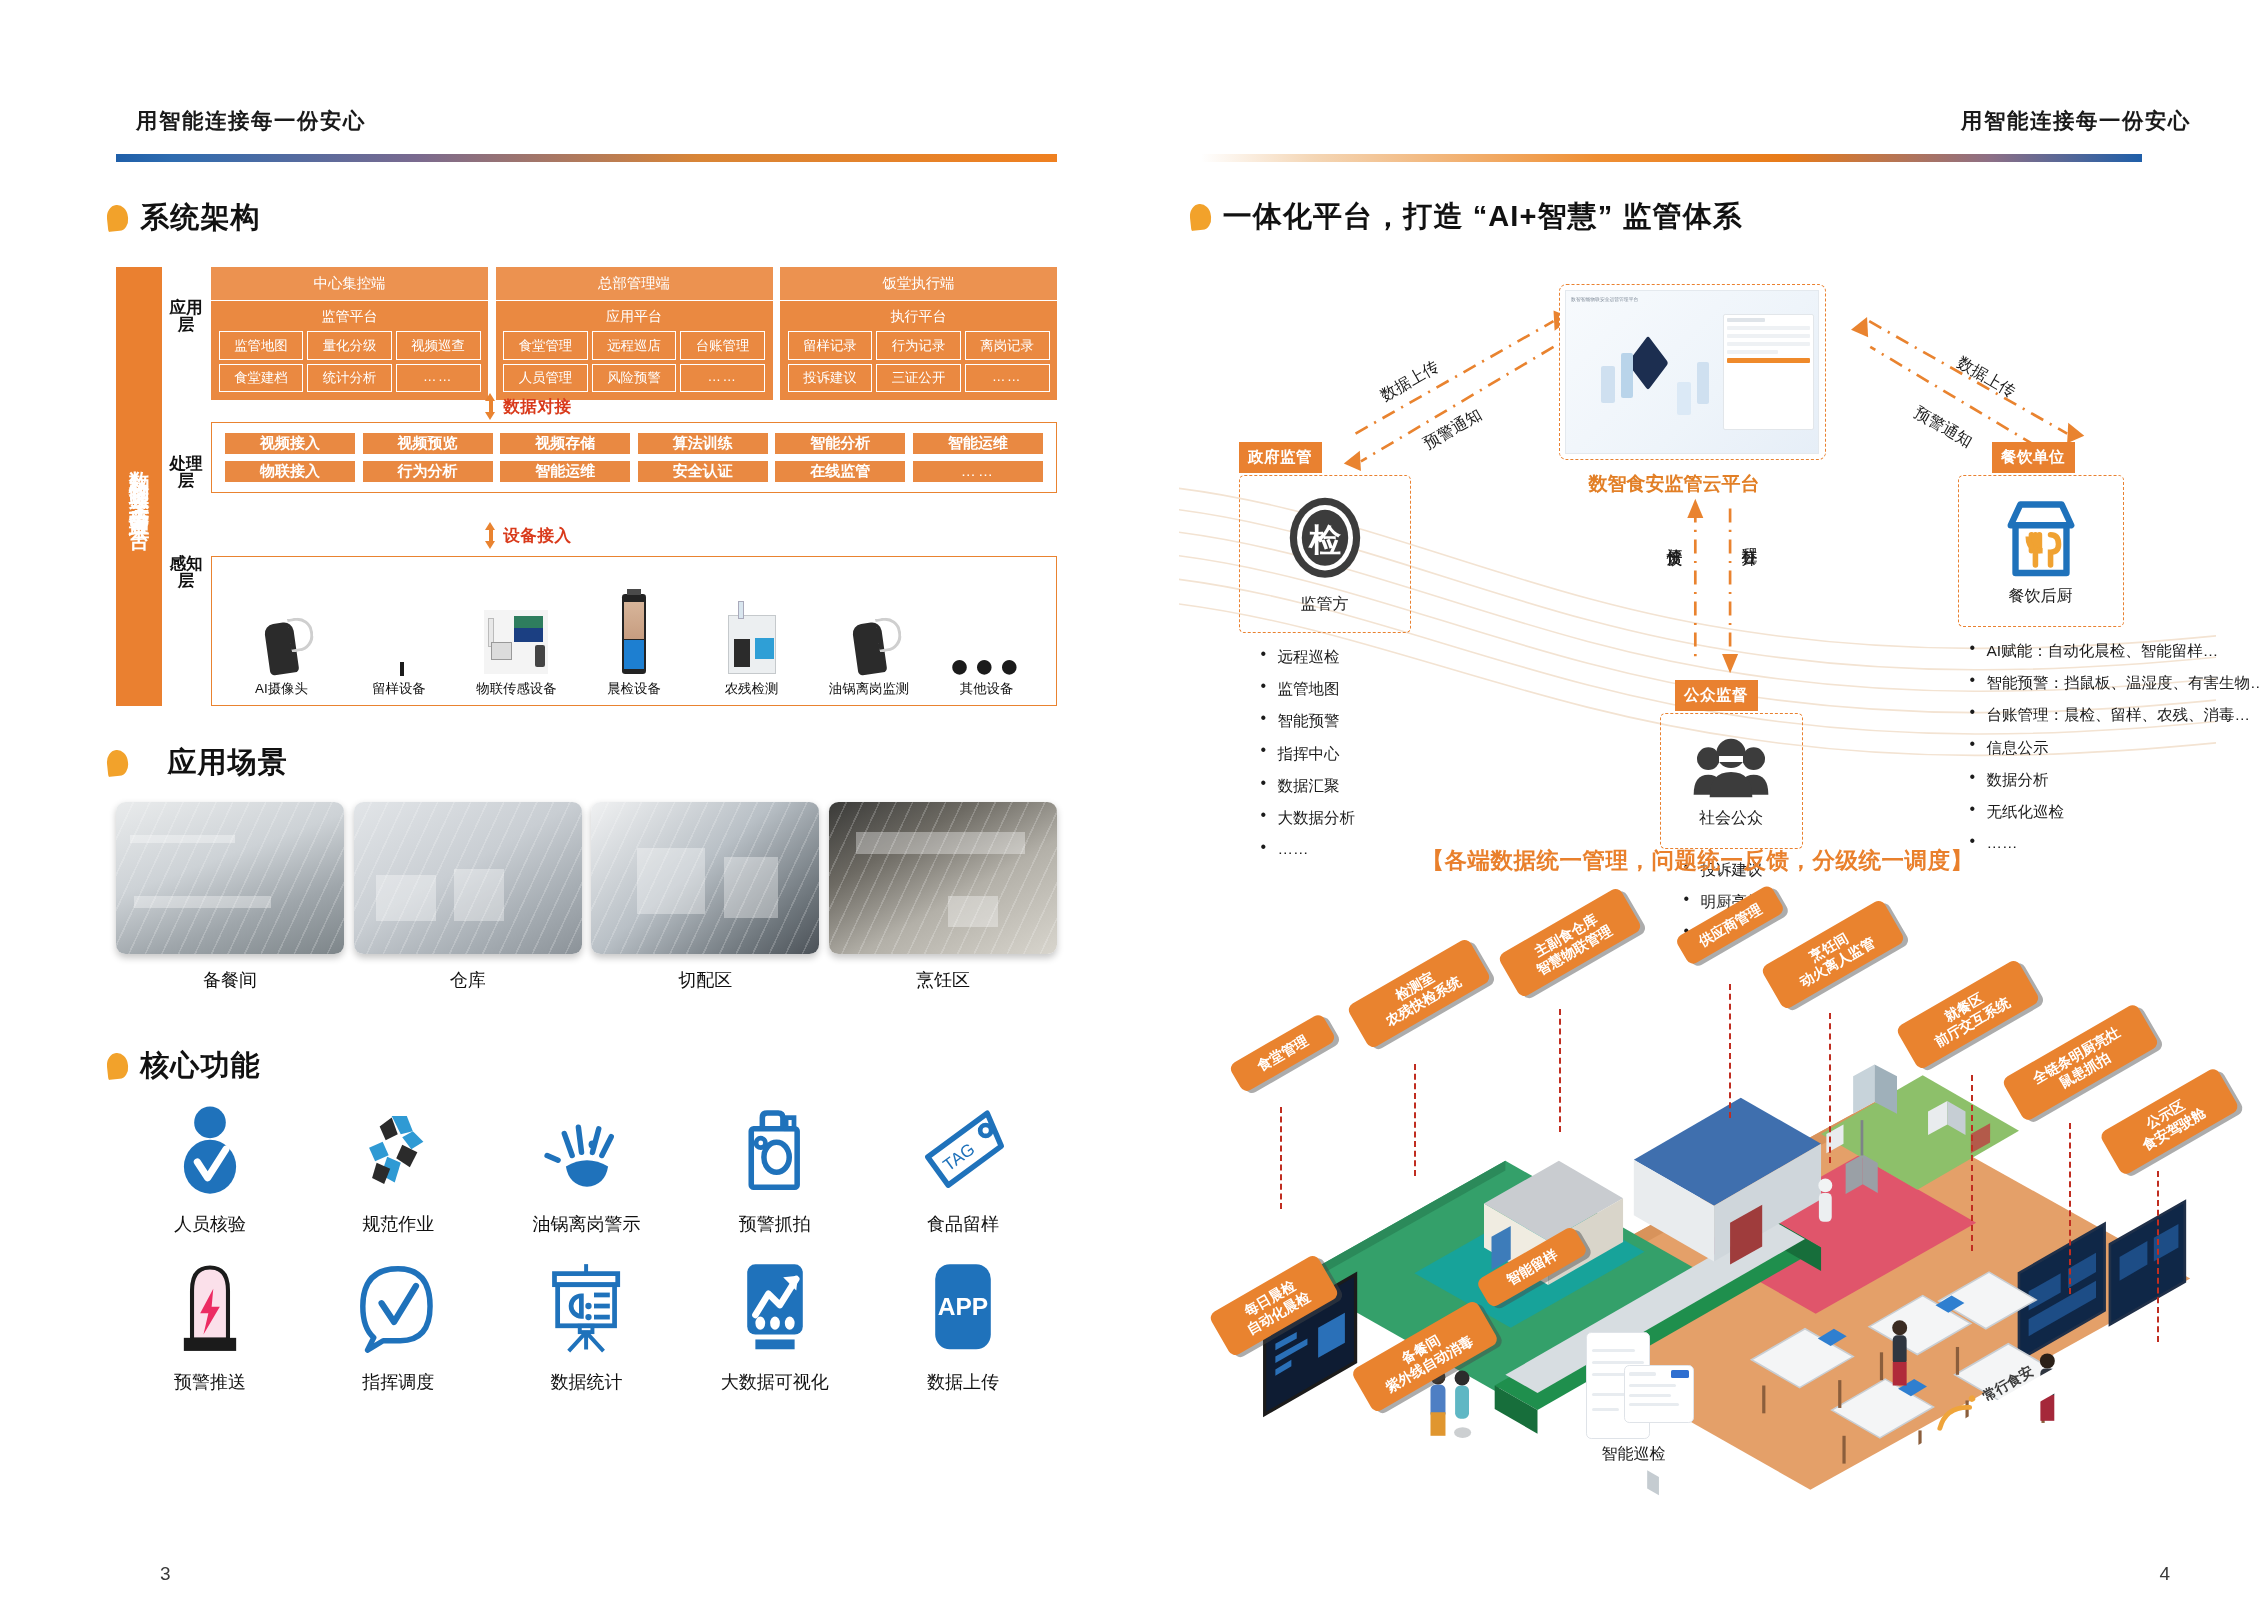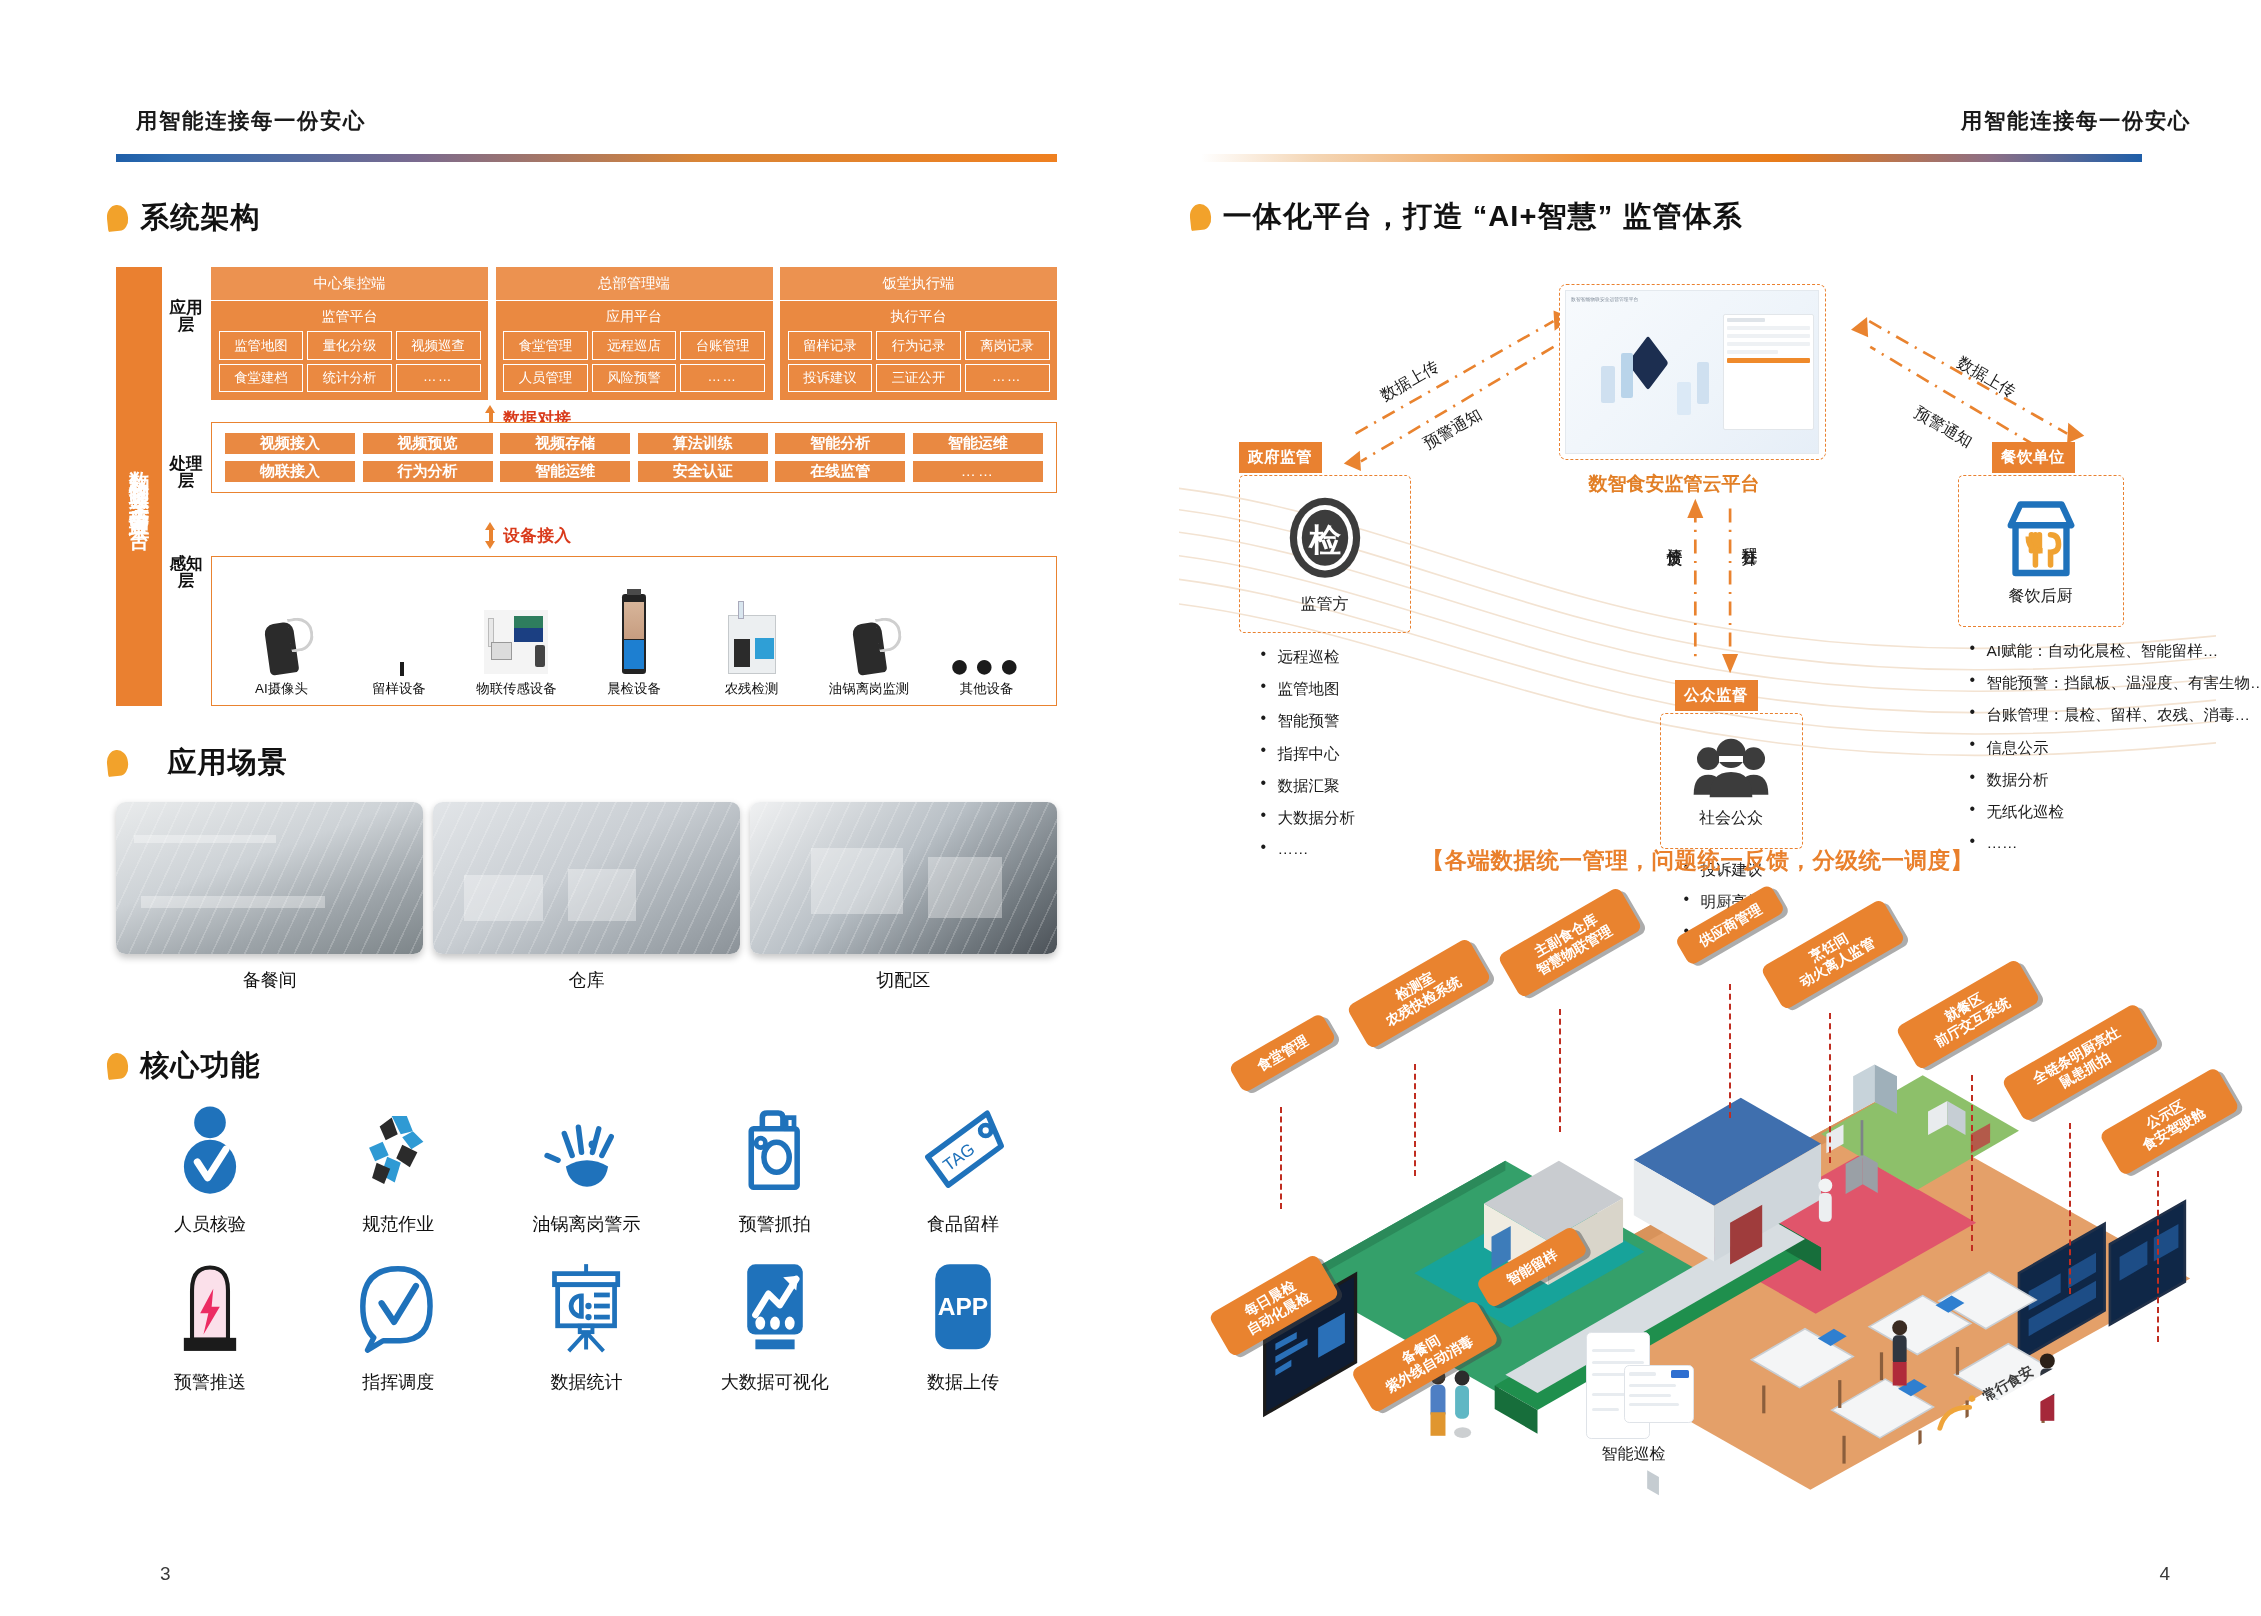--- a/index.html
+++ b/index.html
@@ -289,21 +289,21 @@
               <div class="app-cell">行为记录</div>
               <div class="app-cell">离岗记录</div>
               <div class="app-cell">投诉建议</div>
               <div class="app-cell">三证公开</div>
               <div class="app-cell dots">……</div>
             </div>
           </div>
         </div>
       </div>
 
-      <div class="arrow-label" style="left:369px; top:138px;justify-content:flex-end;">
+      <div class="arrow-label" style="left:369px; top:126px;justify-content:flex-end;">
         <span class="arrow-updown">
             <i></i>
           </span>
         <span class="arrow-txt">数据对接</span>
       </div>
 
       <div class="proc-box">
         <div class="proc-grid">
           <div class="proc-cell">视频接入</div>
           <div class="proc-cell">视频预览</div>
@@ -412,20 +412,28 @@
           </div>
           <div class="scn-cap">仓库</div>
         </div>
         <div class="scn-item">
           <div class="scn-photo ph3">
             <span class="ph-lines"></span>
             <span class="ph-blk" style="left:20%;top:30%;width:30%;height:44%"></span>
             <span class="ph-blk" style="left:58%;top:36%;width:24%;height:40%"></span>
           </div>
           <div class="scn-cap">切配区</div>
+        </div>
+        <div class="scn-item">
+          <div class="scn-photo ph4">
+            <span class="ph-lines"></span>
+            <span class="ph-blk" style="left:12%;top:20%;width:74%;height:14%"></span>
+            <span class="ph-blk" style="left:52%;top:62%;width:22%;height:20%"></span>
+          </div>
+          <div class="scn-cap">烹饪区</div>
         </div>
       </div>
     </div>
 
     <div class="sec-title" style="left:107px; top:1046px;">
       <span class="sec-dot"></span>
       <span class="sec-label">核心功能</span>
     </div>
 
     <div class="core">

